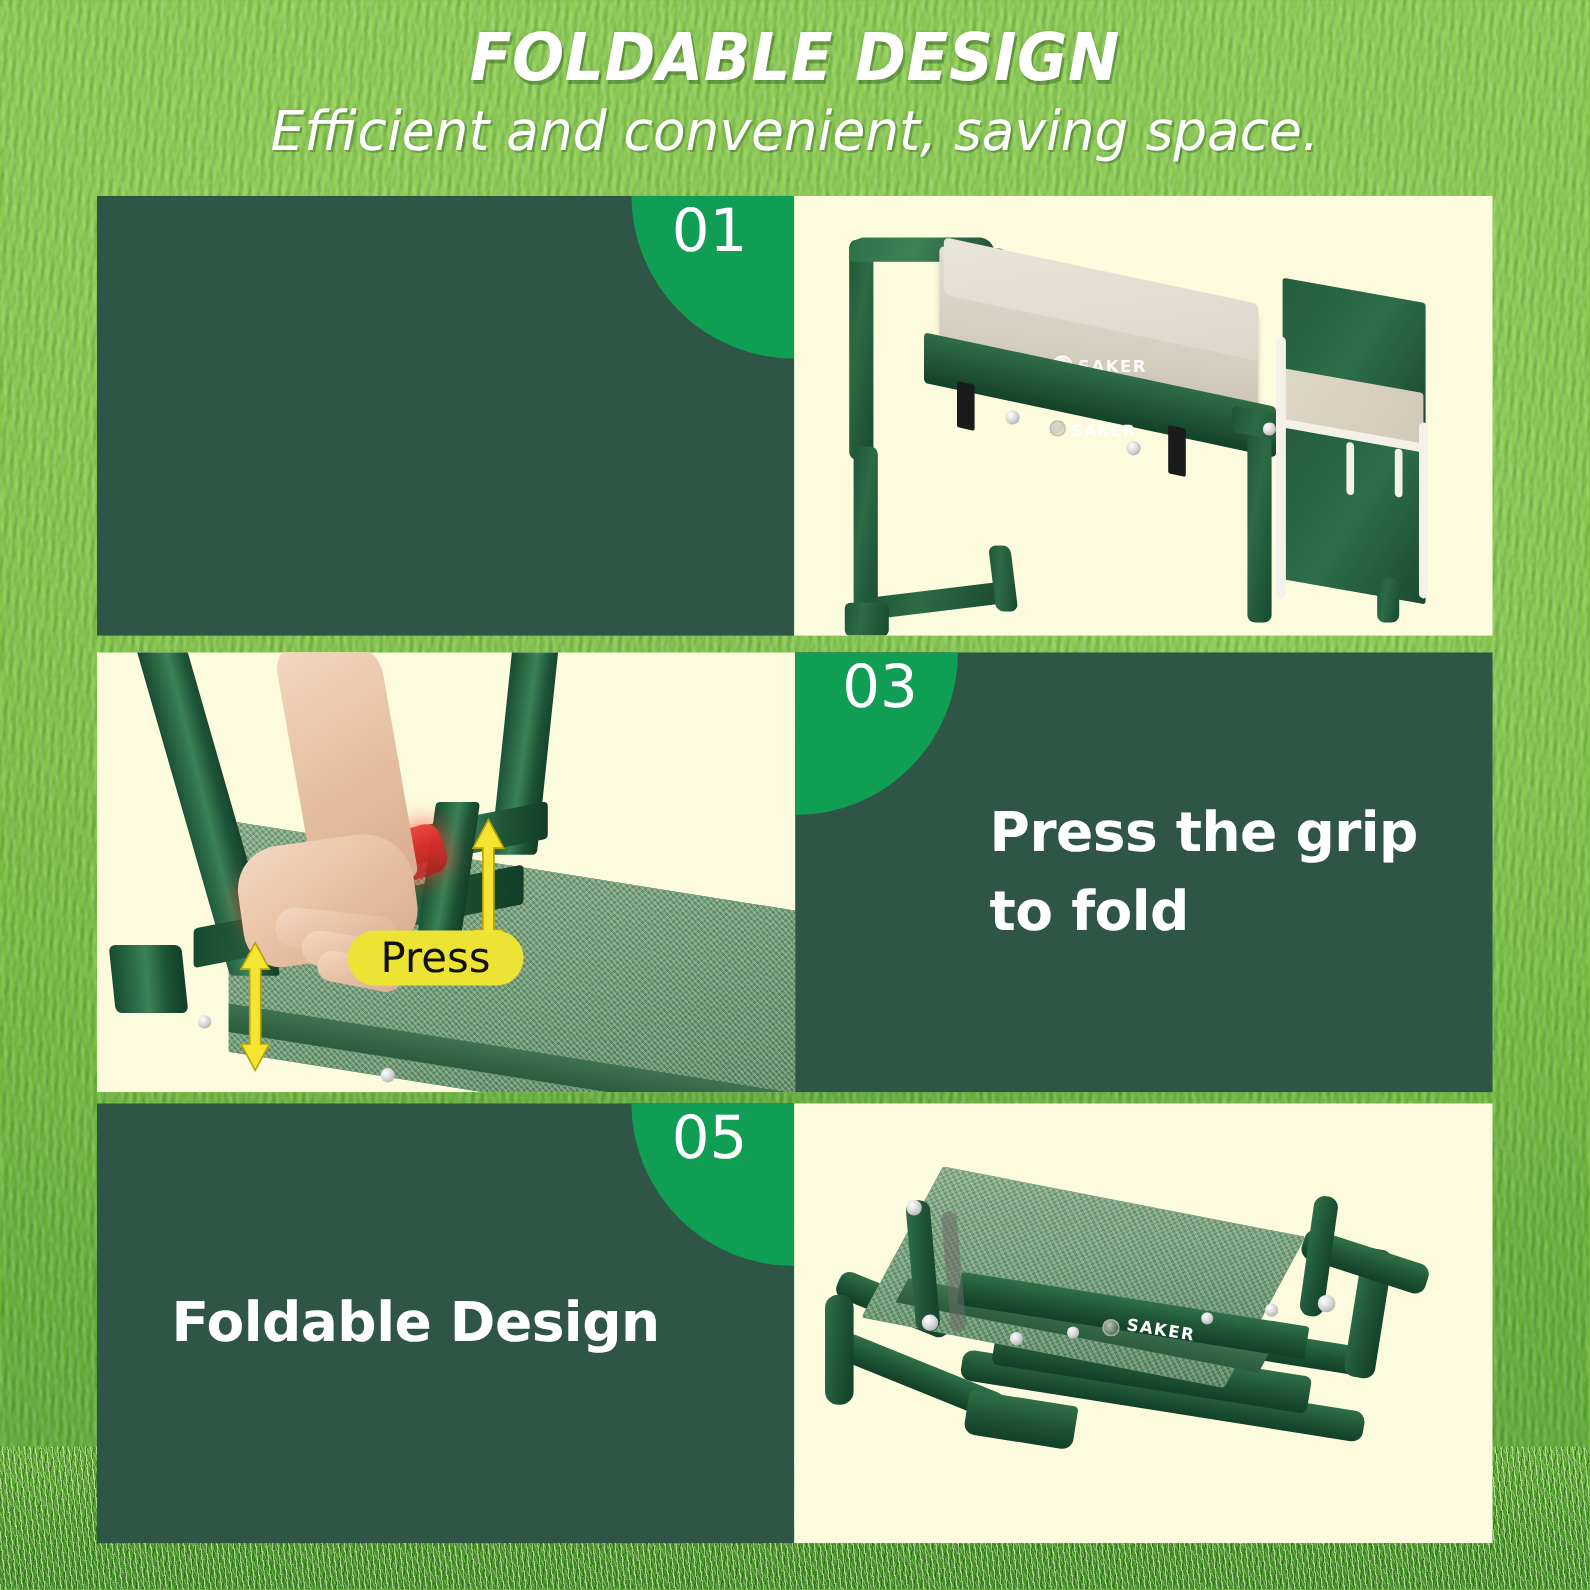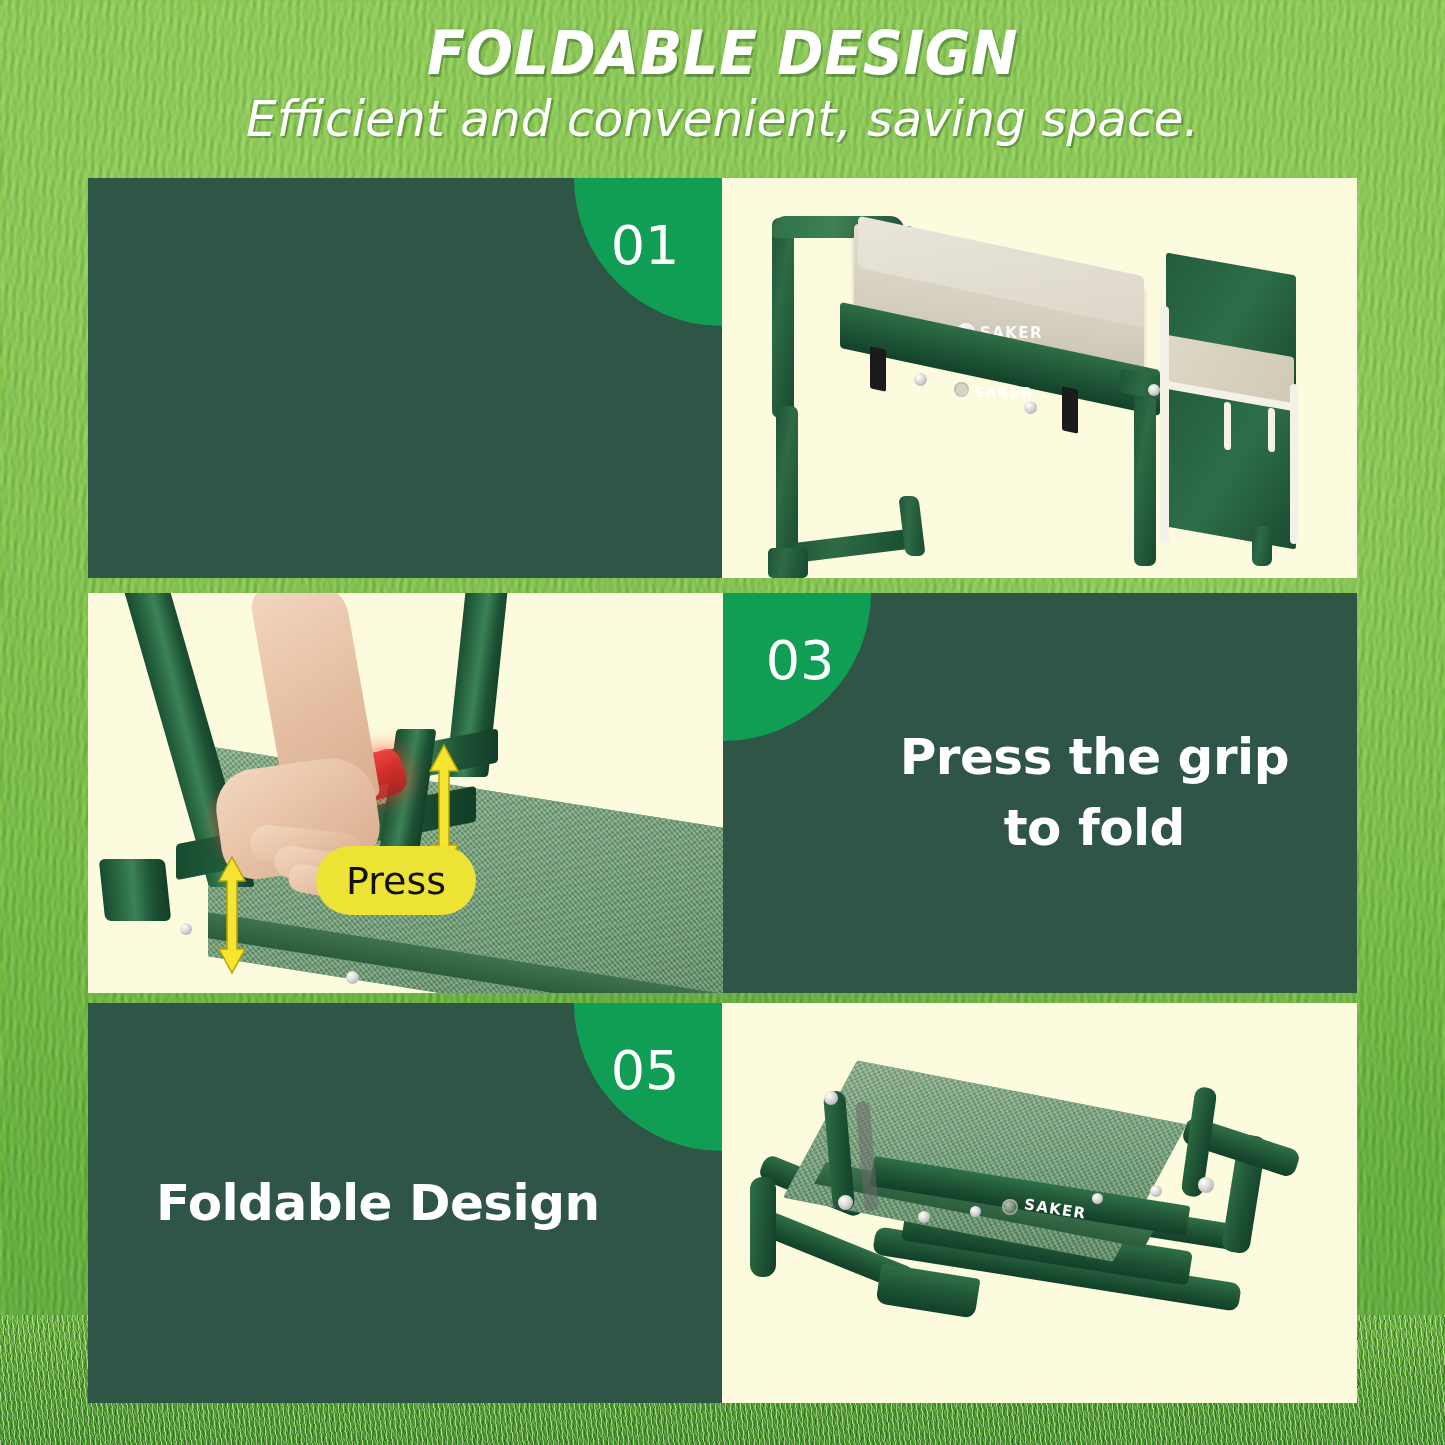--- a/index.html
+++ b/index.html
@@ -72,30 +72,30 @@
   .heading{
     position:absolute;
     font-family:"DejaVu Sans", sans-serif;
     font-weight:bold;
     font-size:50px;line-height:1.42;
     color:#ffffff;
     letter-spacing:-.5px;
     white-space:pre-line;
   }
   .heading.left{left:68px;top:50%;transform:translateY(-50%);text-align:left;}
-  .heading.right{right:68px;top:50%;transform:translateY(-50%);text-align:center;}
+  .heading.right{right:68px;top:50%;transform:translateY(-50%);text-align:left;}
 
   
   .badge{
     position:absolute;width:148px;height:148px;
     background:#0f9e53;
     color:#ffffff;
     font-family:"DejaVu Sans", sans-serif;
     font-weight:normal;font-size:54px;
-    display:flex;align-items:center;justify-content:center;
+    display:flex;justify-content:center;
   }
   .badge.tr{right:0;top:0;border-bottom-left-radius:148px;padding-right:6px;padding-bottom:14px;box-sizing:border-box;}
   .badge.tl{left:0;top:0;border-bottom-right-radius:148px;padding-left:6px;padding-bottom:14px;box-sizing:border-box;}
 
   
   .stage{position:absolute;inset:0;}
 
   
   #stool-upright{position:absolute;left:40px;top:18px;width:560px;height:368px;}
   .frm{position:absolute;background:linear-gradient(100deg,#1f5437 0%,#2d6b45 38%,#19492f 100%);border-radius:7px;}
@@ -255,21 +255,21 @@
       <div class="hand" style="left:186px;top:258px;width:96px;height:32px;border-radius:16px;transform:rotate(9deg);"></div>
       <div class="hand" style="left:200px;top:276px;width:78px;height:28px;border-radius:14px;transform:rotate(11deg);"></div>
 
       <svg class="yarrow" style="left:336px;top:150px;" width="40" height="130" viewBox="0 0 40 130">
         <path d="M20 2 L34 28 L25 28 L25 102 L34 102 L20 128 L6 102 L15 102 L15 28 L6 28 Z" fill="#f5e431" stroke="#b6a400" stroke-width="1.5"></path>
       </svg>
       <svg class="yarrow" style="left:126px;top:262px;" width="36" height="120" viewBox="0 0 36 120">
         <path d="M18 2 L31 26 L23 26 L23 94 L31 94 L18 118 L5 94 L13 94 L13 26 L5 26 Z" fill="#f5e431" stroke="#b6a400" stroke-width="1.5"></path>
       </svg>
 
-      <div class="press-pill" style="left:228px;top:253px;width:160px;height:69px;font-size:38px;">
+      <div class="press-pill" style="left:228px;top:253px;width:160px;height:50px;font-size:38px;">
         <span>Press</span>
       </div>
 
       <div class="rivet" style="left:258px;top:378px;width:13px;height:13px;"></div>
       <div class="rivet" style="left:92px;top:330px;width:12px;height:12px;"></div>
     </div>
   </div>
 
   <div class="text-half">
     <div class="heading right">Press the grip

